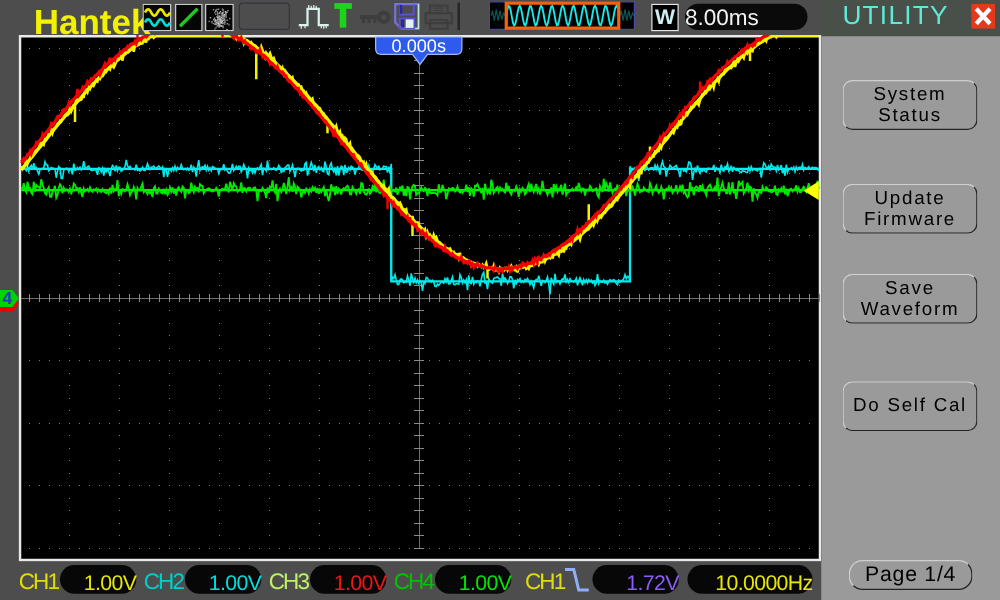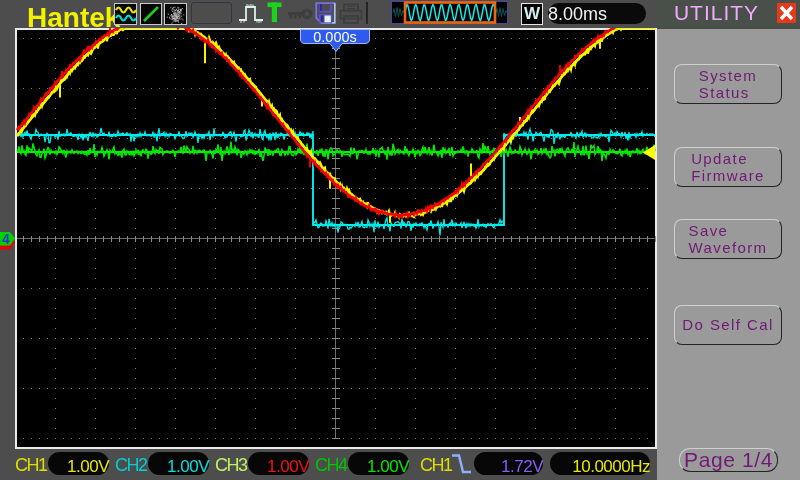--- a/index.html
+++ b/index.html
@@ -1,19 +1,19 @@
 <!DOCTYPE html>
 <html><head><meta charset="utf-8">
 <style>
 html,body{margin:0;padding:0;width:800px;height:480px;background:#4d4d4d;overflow:hidden}
 body{font-family:"Liberation Sans",sans-serif;position:relative}
 .a{position:absolute}
 .pill{position:absolute;top:452px;height:23px;background:#070707;border-radius:12px;text-align:right;font-size:17px;letter-spacing:-0.5px;line-height:29px}
 .chl{position:absolute;top:455px;font-size:18px;letter-spacing:-1.5px}
-.btn{position:absolute;left:674px;width:108px;height:40px;box-sizing:border-box;background:#9a9a9a;border:1.5px solid;border-color:#cfcfcf #242424 #242424 #cfcfcf;border-radius:8px;color:#701a75;font-size:15px;letter-spacing:1.4px;text-align:left;display:flex;align-items:center;justify-content:center;line-height:17.5px}
+.btn{position:absolute;left:674px;width:108px;height:40px;box-sizing:border-box;background:#9a9a9a;border:1.5px solid;border-color:#cfcfcf #242424 #242424 #cfcfcf;border-radius:8px;color:#000000;font-size:15px;letter-spacing:1.4px;text-align:center;display:flex;align-items:center;justify-content:center;line-height:17.5px}
 </style></head>
 <body>
 
 <div class="a" style="left:27px;top:2px;color:#f2f200;font-size:28px;font-weight:bold;letter-spacing:0px">Hantek</div>
 
 <svg class="a" style="left:114px;top:3px" width="76" height="22">
  <rect x="0.5" y="0.5" width="22" height="21" fill="#060606" stroke="#c9c9c9"></rect>
  <path d="M2 7 q2.5 -5 5 0 t5 0 t5 0 t5 0" fill="none" stroke="#e8e800" stroke-width="2.2"></path>
  <path d="M2 15 q2.5 -5 5 0 t5 0 t5 0 t5 0" fill="none" stroke="#00dcdc" stroke-width="2.2"></path>
  <rect x="26.5" y="0.5" width="21" height="21" fill="#060606" stroke="#c9c9c9"></rect>
@@ -215,30 +215,30 @@
  <polyline points="14.0,11.5 14.9,6.6 15.8,3.8 16.7,4.1 17.6,7.6 18.5,12.7 19.4,17.3 20.3,19.5 21.2,18.3 22.1,14.4 23.0,9.2 23.9,5.0 24.8,3.5 25.7,5.4 26.6,9.8 27.5,14.9 28.4,18.6 29.3,19.4 30.2,16.8 31.1,12.1 32.0,7.1 32.9,3.9 33.8,3.9 34.7,7.1 35.6,12.1 36.5,16.8 37.4,19.4 38.3,18.6 39.2,14.9 40.1,9.8 41.0,5.4 41.9,3.5 42.8,5.0 43.7,9.2 44.6,14.4 45.5,18.3 46.4,19.5 47.3,17.3 48.2,12.7 49.1,7.6 50.0,4.1 50.9,3.8 51.8,6.6 52.7,11.5 53.6,16.4 54.5,19.2 55.4,18.9 56.3,15.4 57.2,10.3 58.1,5.7 59.0,3.5 59.9,4.7 60.8,8.6 61.7,13.8 62.6,18.0 63.5,19.5 64.4,17.6 65.3,13.2 66.2,8.1 67.1,4.4 68.0,3.6 68.9,6.2 69.8,10.9 70.7,15.9 71.6,19.1 72.5,19.1 73.4,15.9 74.3,10.9 75.2,6.2 76.1,3.6 77.0,4.4 77.9,8.1 78.8,13.2 79.7,17.6 80.6,19.5 81.5,18.0 82.4,13.8 83.3,8.6 84.2,4.7 85.1,3.5 86.0,5.7 86.9,10.3 87.8,15.4 88.7,18.9 89.6,19.2 90.5,16.4 91.4,11.5 92.3,6.6 93.2,3.8 94.1,4.1 95.0,7.6 95.9,12.7 96.8,17.3 97.7,19.5 98.6,18.3 99.5,14.4 100.4,9.2 101.3,5.0 102.2,3.5 103.1,5.4" fill="none" stroke="#17e8e8" stroke-width="1.5"></polyline>
  <rect x="14" y="1.5" width="90" height="20" fill="none" stroke="#ef6410" stroke-width="2.6"></rect>
 </svg>
 
 <div class="a" style="left:521px;top:3px;width:22px;height:22px;box-sizing:border-box;background:#000;border:1.5px solid #e6e6e6;color:#cfeef2;font-size:17px;font-weight:bold;text-align:center;line-height:20px">W</div>
 
 <div class="a" style="left:548px;top:3px;width:98px;height:21px;background:#0a0a0a;border-radius:11px;color:#f2f2f2;font-size:18px;text-align:left;line-height:22px">8.00ms</div>
 
 <div class="a" style="left:657px;top:0;width:143px;height:480px;background:#9a9a9a"></div>
 <div class="a" style="left:656px;top:0;width:144px;height:29px;background:#49504a"></div>
-<div class="a" style="left:656px;top:1px;width:121px;text-align:center;color:#f0abfc;font-size:21px;letter-spacing:1px">UTILITY</div>
+<div class="a" style="left:656px;top:1px;width:121px;text-align:center;color:#5eead4;font-size:21px;letter-spacing:1px">UTILITY</div>
 <svg class="a" style="left:777px;top:3px" width="19" height="20">
  <rect width="19" height="20" fill="#e8381c"></rect>
  <path d="M4 4 L15 16 M15 4 L4 16" stroke="#fff" stroke-width="3.4"></path>
 </svg>
 <div class="btn" style="top:64px">System<br>Status</div>
 <div class="btn" style="top:147px">Update<br>Firmware</div>
 <div class="btn" style="top:219px">Save<br>Waveform</div>
 <div class="btn" style="top:305px">Do&nbsp;Self&nbsp;Cal</div>
-<div class="btn" style="left:679px;top:448px;width:99px;height:24px;border-radius:11px;font-size:21px;letter-spacing:0.6px">Page&nbsp;1/4</div>
+<div class="btn" style="left:679px;top:448px;width:99px;height:24px;border-radius:11px;font-size:17px;letter-spacing:0.6px">Page&nbsp;1/4</div>
 
 <div class="a" style="left:15px;top:28px;width:642px;height:421px;box-sizing:border-box;border:2px solid #e9e9e9;background:#000">
 <svg width="642" height="421" style="position:absolute;left:-2px;top:-2px" shape-rendering="crispEdges">
 <line x1="8" y1="10.5" x2="640" y2="10.5" stroke="#7f7f7f" stroke-width="1" stroke-dasharray="1 7"></line>
 <line x1="8" y1="60.5" x2="640" y2="60.5" stroke="#7f7f7f" stroke-width="1" stroke-dasharray="1 7"></line>
 <line x1="8" y1="110.5" x2="640" y2="110.5" stroke="#7f7f7f" stroke-width="1" stroke-dasharray="1 7"></line>
 <line x1="8" y1="160.5" x2="640" y2="160.5" stroke="#7f7f7f" stroke-width="1" stroke-dasharray="1 7"></line>
 <line x1="8" y1="210.5" x2="640" y2="210.5" stroke="#7f7f7f" stroke-width="1" stroke-dasharray="1 7"></line>
 <line x1="8" y1="260.5" x2="640" y2="260.5" stroke="#7f7f7f" stroke-width="1" stroke-dasharray="1 7"></line>
 <line x1="8" y1="310.5" x2="640" y2="310.5" stroke="#7f7f7f" stroke-width="1" stroke-dasharray="1 7"></line>

